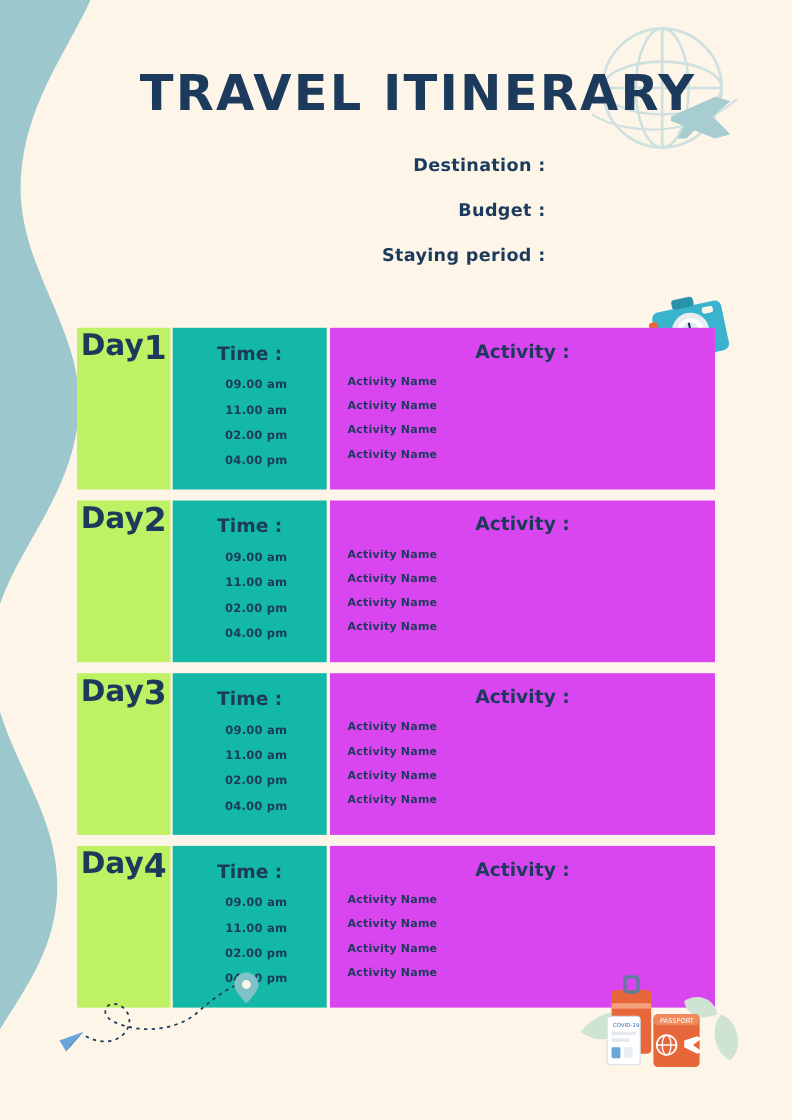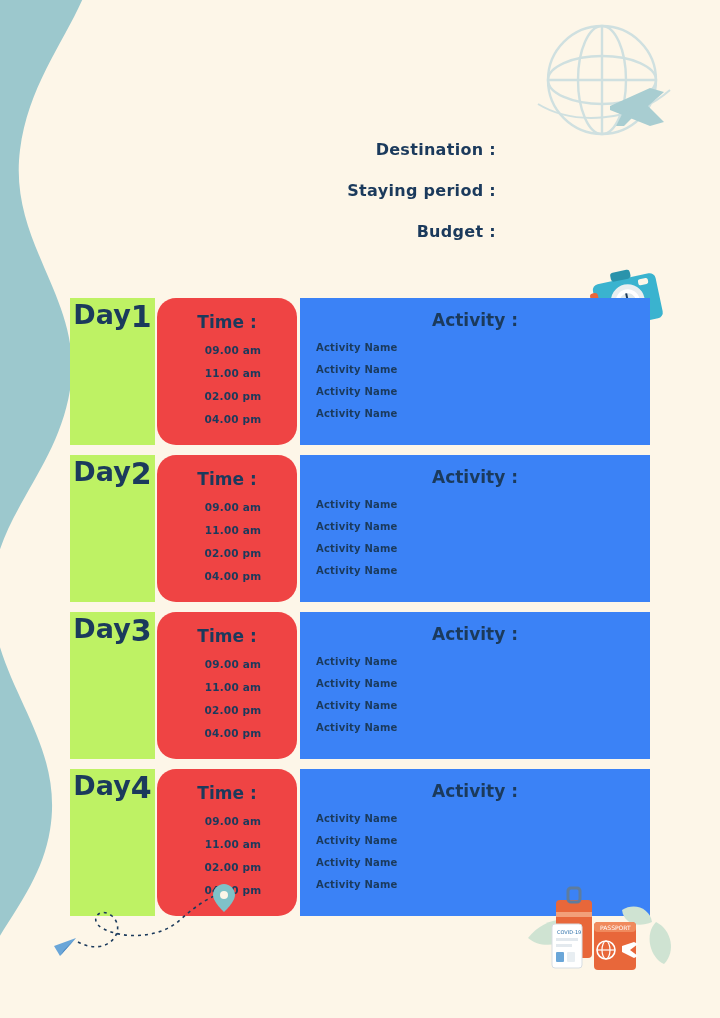--- a/index.html
+++ b/index.html
@@ -92,42 +92,41 @@
     flex-direction: row;
     justify-content: center;
     color: #1b3a5c;
     font-weight: bold;
     font-size: 27px;
     line-height: 1.25;
   }
   .cell-day .num { font-size: 30px; }
   .cell-time {
     width: 140px;
-    background: #ef4444;
+    background: #14b8a6;
     margin-left: 2px;
     padding-top: 14px;
     text-align: center;
     color: #1b3a5c;
-    border-radius: 19px;
   }
   .cell-time .hdr {
     font-weight: bold;
     font-size: 17px;
     margin-bottom: 12px;
   }
   .cell-time .t {
     font-size: 10.5px;
     font-weight: bold;
     margin-bottom: 11px;
     letter-spacing: .2px;
     padding-left: 12px;
   }
   .cell-act {
     flex: 1;
-    background: #3b82f6;
+    background: #d946ef;
     margin-left: 3px;
     padding-top: 12px;
     color: #1b3a5c;
   }
   .cell-act .hdr {
     font-weight: bold;
     font-size: 17px;
     text-align: center;
     margin-bottom: 12px;
   }
@@ -186,25 +185,26 @@
         <line x1="78" y1="8" x2="78" y2="116"></line>
         <path d="M14,86 C50,108 110,104 146,72" stroke-width="2"></path>
       </g>
       <g>
         <path d="M86,88 L126,70 L140,74 L124,88 L140,104 L126,108 L86,92 Z" fill="#a8cdd1"></path>
         <path d="M100,92 L92,108 L100,108 L112,96 Z" fill="#a8cdd1"></path>
       </g>
     </svg>
   </div>
 
+  <div class="title">TRAVEL ITINERARY</div>
 
   <div class="fields">
     <div class="field-row">Destination :</div>
+    <div class="field-row">Budget :</div>
     <div class="field-row">Staying period :</div>
-    <div class="field-row">Budget :</div>
   </div>
 
   <div class="camera-deco">
     <svg width="86" height="80" viewBox="0 0 86 80" xmlns="http://www.w3.org/2000/svg">
       <g transform="rotate(-12 43 40)">
         <rect x="10" y="16" width="64" height="46" rx="6" fill="#3ab3cf"></rect>
         <rect x="30" y="8" width="20" height="9" rx="3" fill="#2a93ab"></rect>
         <rect x="56" y="20" width="10" height="6" rx="2" fill="#fdf6e8"></rect>
         <circle cx="42" cy="39" r="17" fill="#e8eef0"></circle>
         <circle cx="42" cy="39" r="12" fill="#ffffff"></circle>

